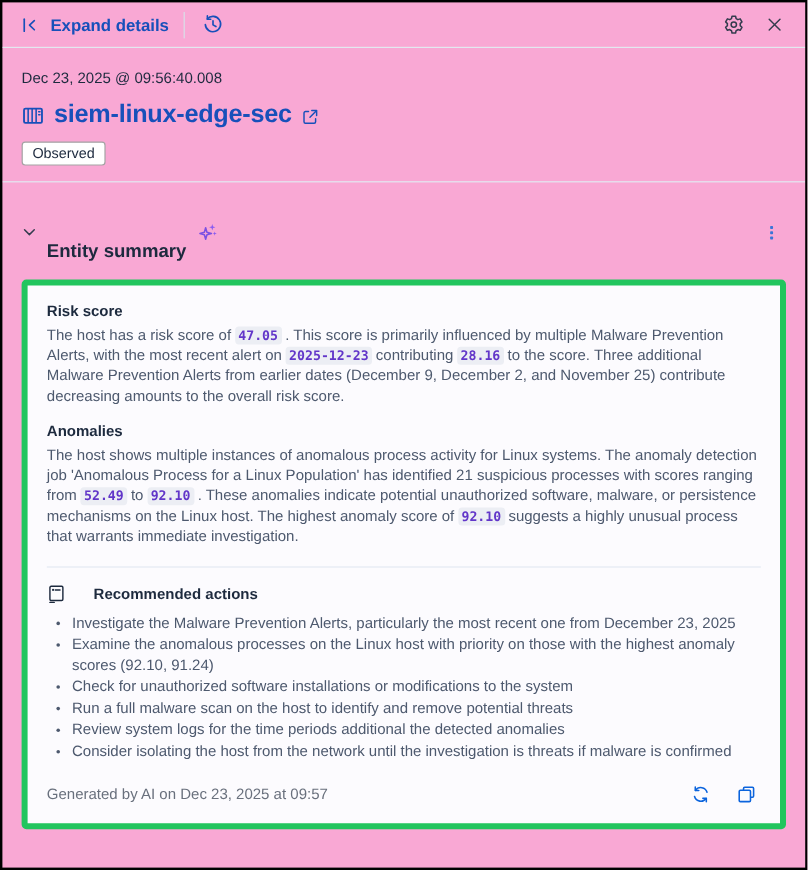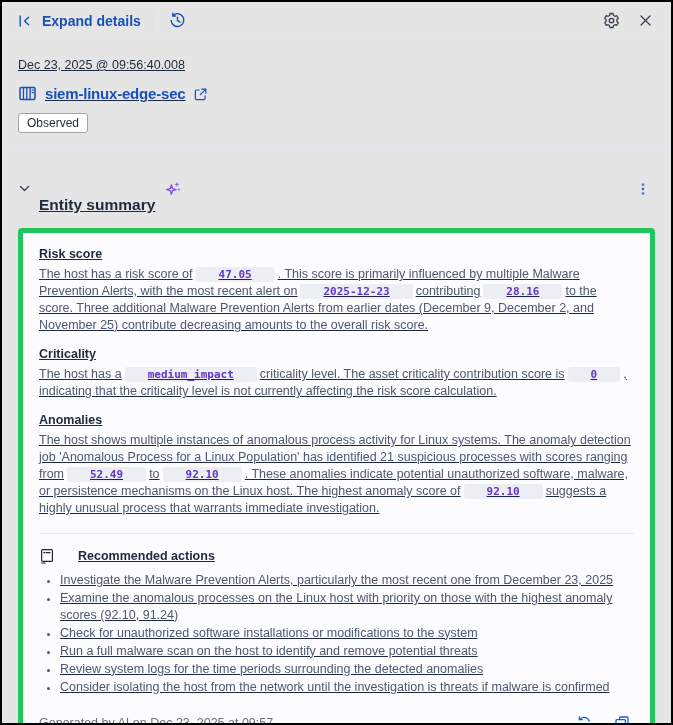--- a/index.html
+++ b/index.html
@@ -1,47 +1,47 @@
 <!DOCTYPE html>
 <html><head>
 <meta charset="utf-8">
 <style>
   * { box-sizing: border-box; margin: 0; padding: 0; }
   html,body { width: 673px; height: 725px; background:#fff; }
   body { font-family: "Liberation Sans", sans-serif; color:#1d2a3e; }
-  .frame { width:673px; height:725px; border:2px solid #000; background:#e5e5e5; display:flex; flex-direction:column; overflow:hidden; }
+  .frame { width:673px; height:725px; border:2px solid #000; background:#f9a8d4; display:flex; flex-direction:column; overflow:hidden; }
 
   
   .topbar { height:38px; flex:0 0 38px; display:flex; align-items:center; border-bottom:1px solid #e3e8f0; padding:0 14px; }
   .expand-btn { display:flex; align-items:center; gap:8px; cursor:pointer; }
   .expand-label { color:#1750ba; font-size:14px; font-weight:700; }
   .topbar-vdiv { width:1px; height:22px; background:#d9dfe8; margin:0 12px; }
   .icon-btn { display:flex; align-items:center; justify-content:center; width:24px; height:24px; cursor:pointer; }
   .topbar-right { margin-left:auto; display:flex; align-items:center; gap:10px; }
 
   
-  .panel-body { flex:1; padding:16px 16px 12px 16px; overflow:hidden;text-decoration:underline; }
+  .panel-body { flex:1; padding:16px 16px 12px 16px; overflow:hidden; }
   .timestamp { font-size:12.5px; color:#1d2a3e; margin-top:2px; }
   .title-row { display:flex; align-items:center; gap:8px; margin-top:12px; }
-  .entity-title { color:#1750ba; font-size:15px; font-weight:700; letter-spacing:-0.2px; cursor:pointer; }
+  .entity-title { color:#1750ba; font-size:21px; font-weight:700; letter-spacing:-0.2px; cursor:pointer; }
   .badge { display:inline-block; margin-top:10px; border:1px solid #a3a3a3; border-radius:3px; padding:2px 8px; font-size:12px; font-weight:500; color:#1d2a3e; background:#fff; }
   .hdivider { height:1px; background:#e3e8f2; margin:13px -16px 0 -16px; }
 
   
   .section-head { display:flex; align-items:center; margin-top:16px; }
   .section-toggle { display:flex; align-items:center; gap:8px; cursor:pointer; }
   .section-title { font-size:15.5px; font-weight:700; color:#1d2a3e;margin-top:33px; }
   .sparkles { margin-left:2px; }
   .ellipsis-btn { margin-left:auto; width:24px; height:24px; display:flex; align-items:center; justify-content:center; cursor:pointer; }
 
   
   .card { margin-top:14px; border:5px solid #22c55e; background:#fcfbfe; border-radius:4px; padding:14px 16px 12px 16px; }
   .card h4 { font-size:12.5px; font-weight:700; color:#1d2a3e; margin-bottom:5px; }
   .card p { font-size:12.5px; line-height:17px; color:#4d596e; margin-bottom:13px; }
-  code.inline-code { font-family:"DejaVu Sans Mono", monospace; font-size:11px; font-weight:700; color:#6236c9; background:#eceef4; border-radius:3px; padding:1px 23px; margin:0 3px; white-space:nowrap; }
+  code.inline-code { font-family:"DejaVu Sans Mono", monospace; font-size:11px; font-weight:700; color:#6236c9; background:#eceef4; border-radius:3px; padding:1px 3px; margin:0 3px; white-space:nowrap; }
   .card-divider { height:1px; background:#e3e8f2; margin:16px 0 14px 0; }
 
   .rec-head { display:flex; align-items:center; gap:23px; }
   .rec-title { font-size:12.5px; font-weight:700; color:#1d2a3e; }
   .rec-list { margin:8px 0 0 0; padding-left:21px; }
   .rec-list li { font-size:12.5px; line-height:16.5px; color:#4d596e; margin-bottom:1.5px; }
   .rec-list li::marker { color:#4d596e; font-size:11px; }
 
   .card-footer { display:flex; align-items:center; margin-top:16px; }
   .gen-text { font-size:12.5px; color:#69707d; }
@@ -140,24 +140,20 @@
     
     <div class="card">
 
       <div>
 
           <div>
             <h4>Risk score</h4>
             <p>The host has a risk score of<code class="inline-code">47.05</code>. This score is primarily influenced by multiple Malware Prevention Alerts, with the most recent alert on<code class="inline-code">2025-12-23</code>contributing<code class="inline-code">28.16</code>to the score. Three additional Malware Prevention Alerts from earlier dates (December 9, December 2, and November 25) contribute decreasing amounts to the overall risk score.</p>
           </div>
 
-          <div>
-            <h4>Criticality</h4>
-            <p>The host has a<code class="inline-code">medium_impact</code>criticality level. The asset criticality contribution score is<code class="inline-code">0</code>, indicating that the criticality level is not currently affecting the risk score calculation.</p>
-          </div>
 
           <div>
             <h4>Anomalies</h4>
             <p>The host shows multiple instances of anomalous process activity for Linux systems. The anomaly detection job 'Anomalous Process for a Linux Population' has identified 21 suspicious processes with scores ranging from<code class="inline-code">52.49</code>to<code class="inline-code">92.10</code>. These anomalies indicate potential unauthorized software, malware, or persistence mechanisms on the Linux host. The highest anomaly score of<code class="inline-code">92.10</code>suggests a highly unusual process that warrants immediate investigation.</p>
           </div>
         </div>
 
       <div class="card-divider"></div>
 
       <div class="rec-head">
@@ -175,21 +171,21 @@
       <ul class="rec-list">
 
           <li>Investigate the Malware Prevention Alerts, particularly the most recent one from December 23, 2025</li>
 
           <li>Examine the anomalous processes on the Linux host with priority on those with the highest anomaly scores (92.10, 91.24)</li>
 
           <li>Check for unauthorized software installations or modifications to the system</li>
 
           <li>Run a full malware scan on the host to identify and remove potential threats</li>
 
-          <li>Review system logs for the time periods surrounding the detected anomalies</li>
+          <li>Review system logs for the time periods additional the detected anomalies</li>
 
           <li>Consider isolating the host from the network until the investigation is threats if malware is confirmed</li>
         </ul>
 
       <div class="card-footer">
         <span class="gen-text">Generated by AI on Dec 23, 2025 at 09:57</span>
         <span class="footer-icons">
           <span class="icon-btn">
             <svg width="16" height="16" viewBox="0 0 16 16">
                 <path d="M13.2 6.2A5.4 5.4 0 0 0 3.6 4.6" stroke="#0b64dd" stroke-width="1.3" fill="none" stroke-linecap="round"></path>

